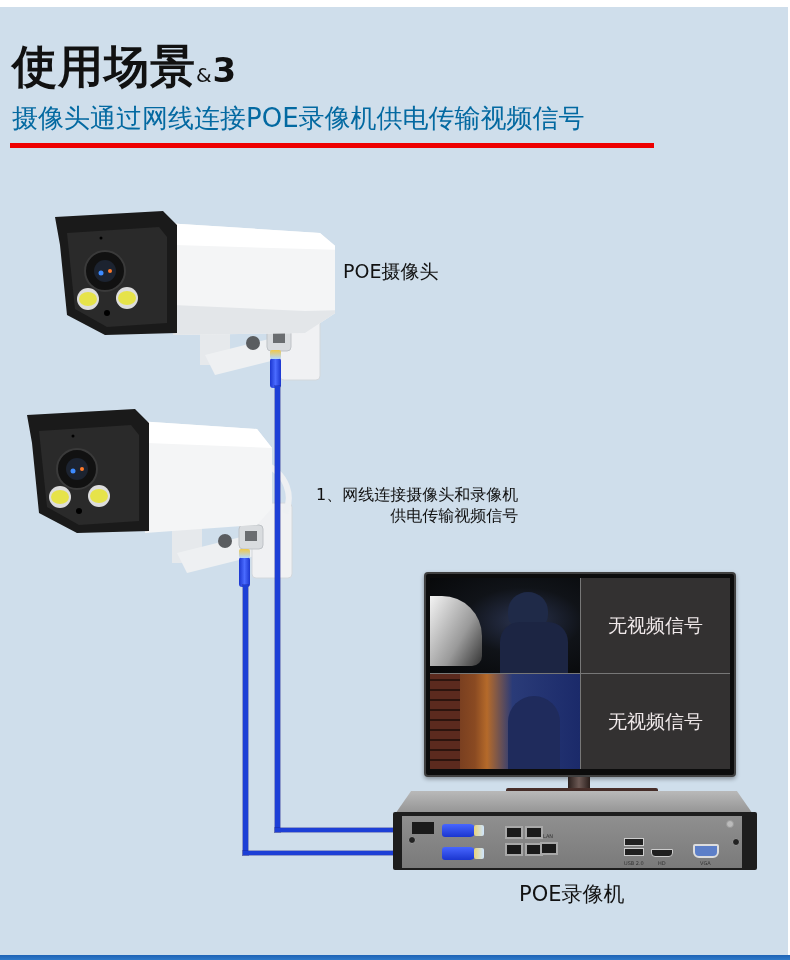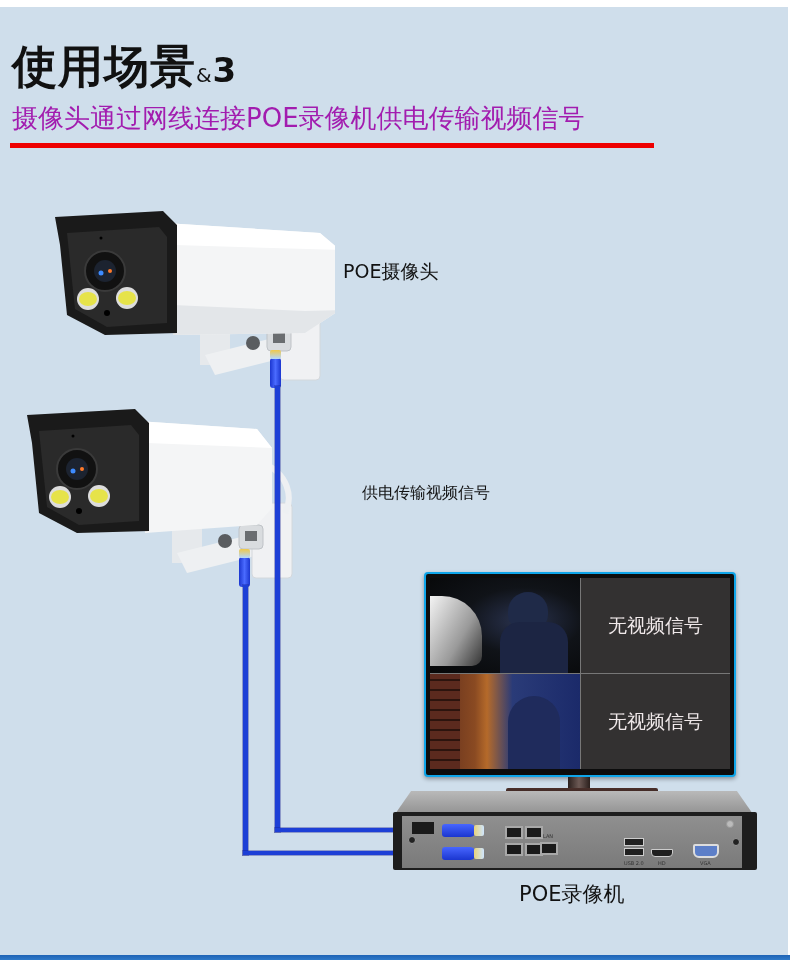--- a/index.html
+++ b/index.html
@@ -18,21 +18,21 @@
   .title {
     position: absolute; left: 12px; top: 32px;
     font-size: 45px; font-weight: bold; color: #111; letter-spacing: 1px;
     line-height: 69px; white-space: nowrap;
   }
   .title .suffix-amp { font-size: 20px; font-weight: normal; }
   .title .suffix-num { font-size: 34px; }
 
   .subtitle {
     position: absolute; left: 12px; top: 99px;
-    font-size: 26px; color: #a21caf; line-height: 38px; white-space: nowrap;
+    font-size: 26px; color: #0369a1; line-height: 38px; white-space: nowrap;
   }
   .red-rule {
     position: absolute; left: 10px; top: 143px; width: 644px; height: 5px;
     background: #ee0000;
   }
 
   .label {
     position: absolute; color: #111; white-space: nowrap; text-align: right;
   }
   .label-camera { left: 343px; top: 259px; font-size: 19px; }
@@ -44,21 +44,21 @@
   .camera { position: absolute; }
   .cam1 { left: 55px; top: 205px; width: 280px; height: 185px; }
   .cam2 { left: 27px; top: 403px; width: 280px; height: 185px; }
 
   
   .cable { position: absolute; background: #1d3fd6; box-shadow: 0 0 0 1px rgba(20,30,140,.35); }
 
   
   .monitor {
     position: absolute; left: 424px; top: 572px; width: 312px; height: 205px;
-    background: #0c0c0c; border-radius: 4px; border: 2px solid #0ea5e9;
+    background: #0c0c0c; border-radius: 4px; border: 2px solid #404040;
     box-shadow: 0 2px 4px rgba(0,0,0,.35);
   }
   .screen {
     position: absolute; left: 4px; top: 4px; right: 4px; bottom: 6px;
     display: grid; grid-template-columns: 150px 1fr; grid-template-rows: 1fr 1fr;
     gap: 1px; background: #777;
   }
   .tile { position: relative; overflow: hidden; }
   .tile.feed1 { background: radial-gradient(ellipse at 62% 45%, #2a3350 0%, #101318 45%, #060708 100%); }
   .tile.feed2 { background: linear-gradient(90deg, #5a2a1c 0%, #8a4a22 30%, #b56a2a 38%, #2a3b78 55%, #1b2a6a 100%); }
@@ -202,20 +202,21 @@
 <div class="cam-plug" style="left:270px; top:358px;"></div>
 <div class="cam-plug" style="left:239px; top:557px;"></div>
 
 <div class="cable" style="left:275px; top:386px; width:5px; height:446px;"></div>
 <div class="cable" style="left:275px; top:828px; width:168px; height:4px;"></div>
 <div class="cable" style="left:243px; top:585px; width:5px; height:270px;"></div>
 <div class="cable" style="left:243px; top:851px; width:200px; height:4px;"></div>
 
 <div class="label label-camera">POE摄像头</div>
 <div class="label label-desc">
+  <span>1、网线连接摄像头和录像机</span>
   <span class="l2">供电传输视频信号</span>
 </div>
 
 <div class="monitor">
   <div class="screen">
     <div class="tile feed1">
       <div class="car"></div>
       <div class="figure-hood"></div>
       <div class="figure-body"></div>
     </div>

